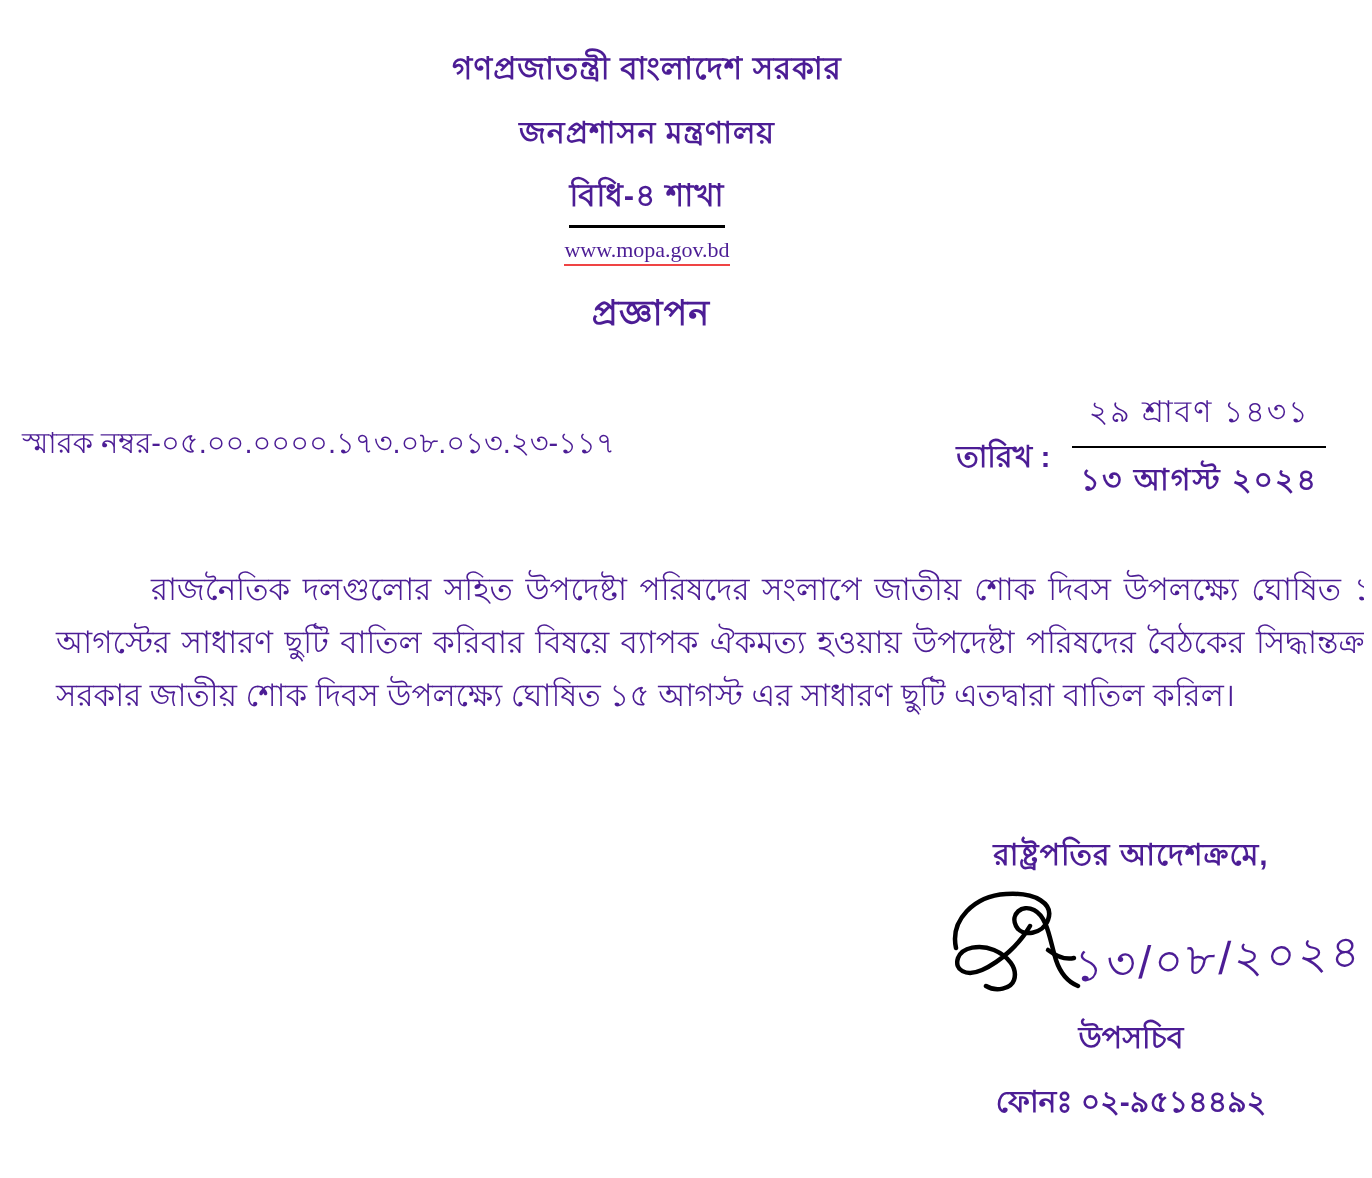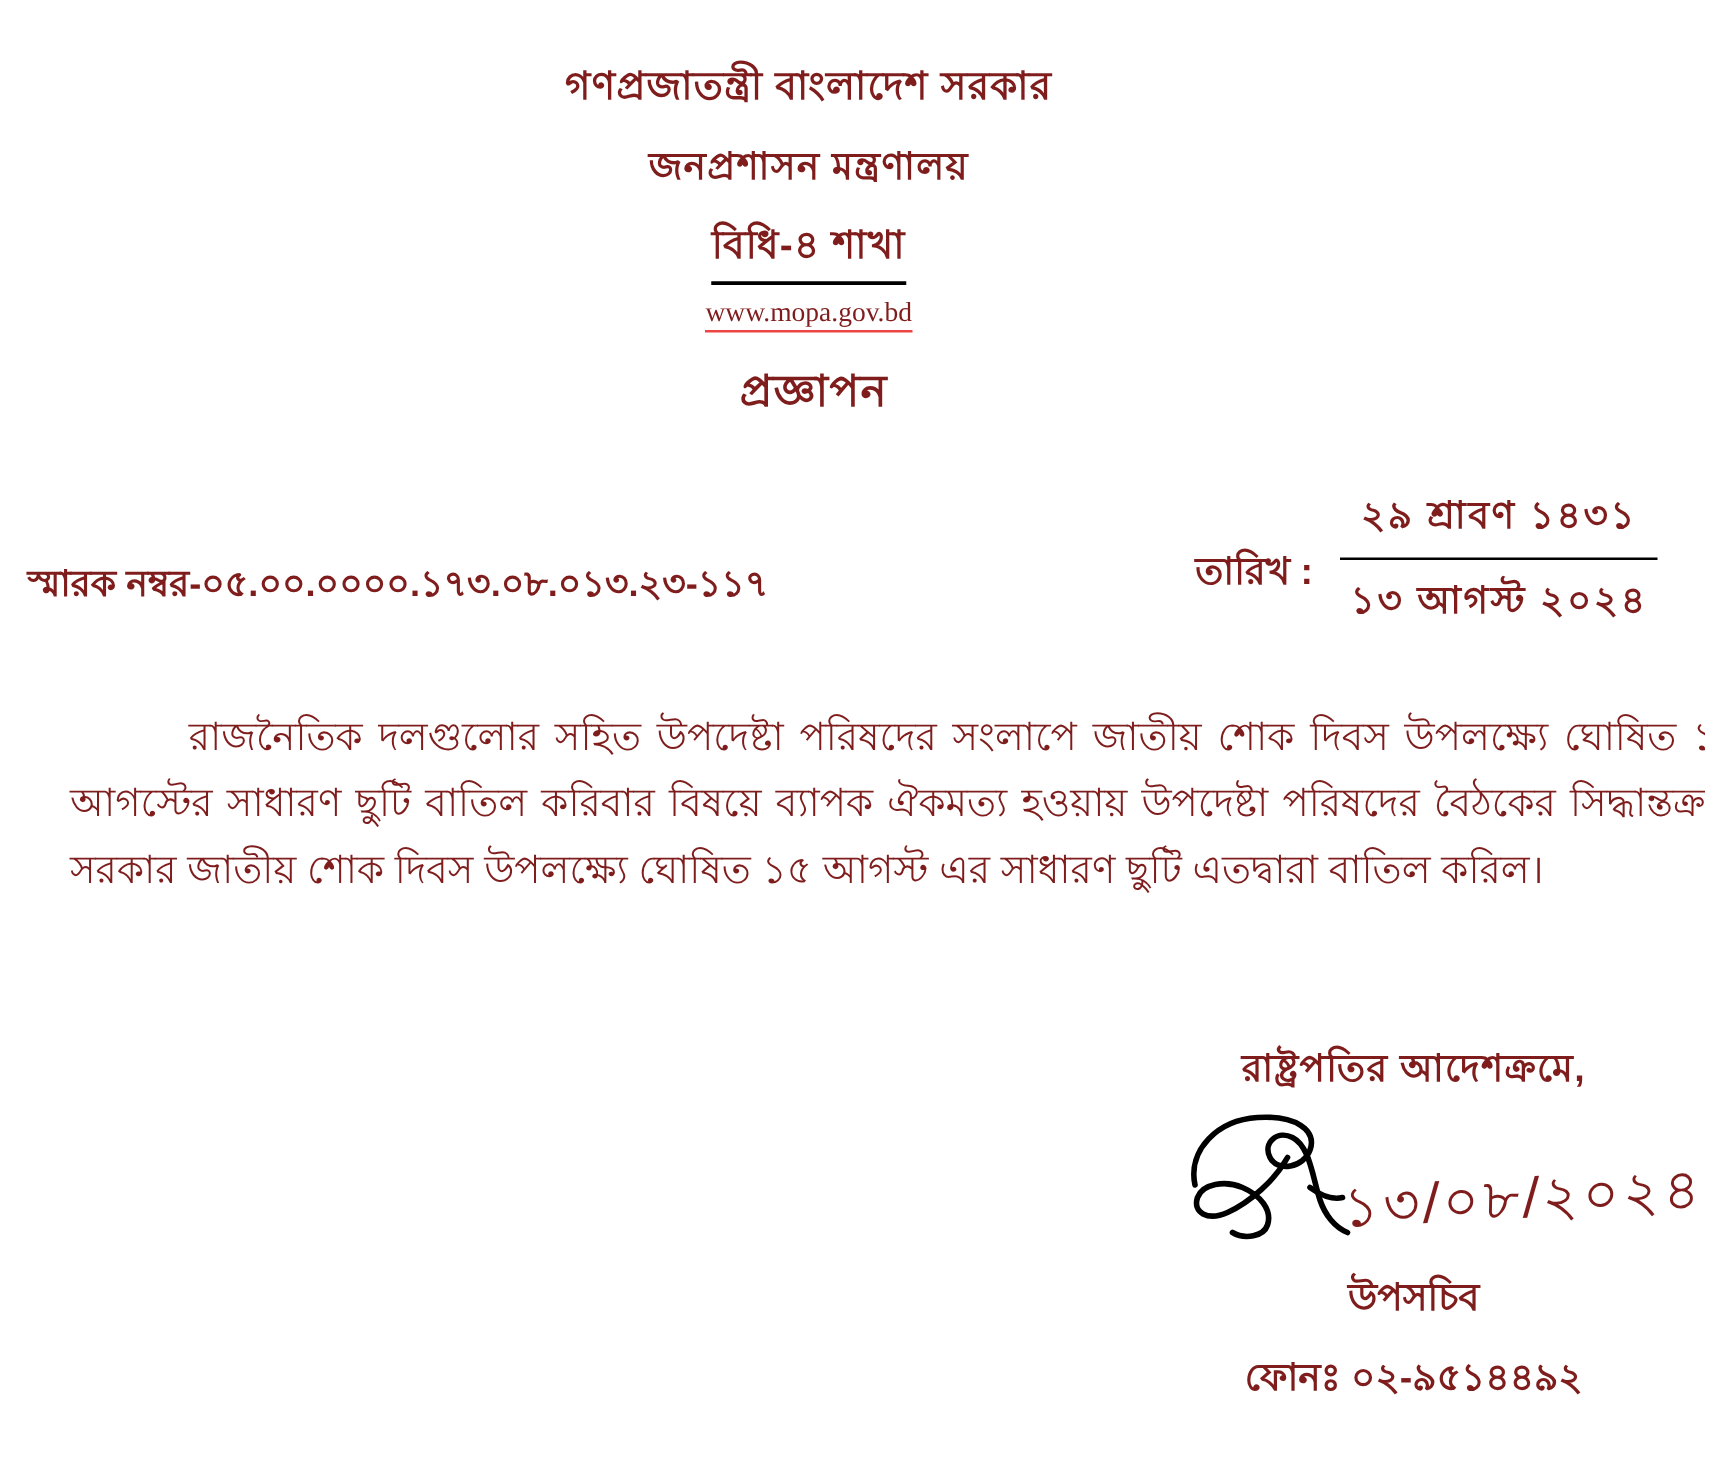--- a/index.html
+++ b/index.html
@@ -2,21 +2,21 @@
 <html><head>
 <meta charset="utf-8">
 <style>
   * { margin: 0; padding: 0; box-sizing: border-box; }
   html, body { background: #ffffff; }
   .page {
     position: relative;
     width: 1364px;
     height: 1178px;
     background: #ffffff;
-    color: #7f1d1d;
+    color: #4c1d95;
     font-family: "Liberation Sans", "DejaVu Sans", sans-serif;
     overflow: hidden;
   }
 
   
   .doc-header {
     position: absolute;
     top: 44px;
     left: 0;
     right: 70px;
@@ -62,44 +62,44 @@
     right: 62px;
     text-align: center;
     font-size: 35px;
     font-weight: 700;
     letter-spacing: 1px;
   }
 
   
   .memo-number {
     position: absolute;
-    top: 444px;
+    top: 420px;
     left: 22px;
     font-size: 29px;
-    font-weight: 700;
+    font-weight: 400;
   }
   .date-block {
     position: absolute;
     top: 388px;
     right: 38px;
     display: flex;
     align-items: center;
     gap: 22px;
   }
   .date-label {
     font-size: 30px;
     font-weight: 600;
     padding-top: 22px;
   }
   .date-fraction {
     text-align: center;
   }
   .date-top {
     font-size: 30px;
-    font-weight: 700;
+    font-weight: 400;
     padding: 0 8px 7px 8px;
     letter-spacing: 2px;
   }
   .date-rule {
     border: 0;
     border-top: 2px solid #000;
     height: 0;
   }
   .date-bottom {
     font-size: 30px;

